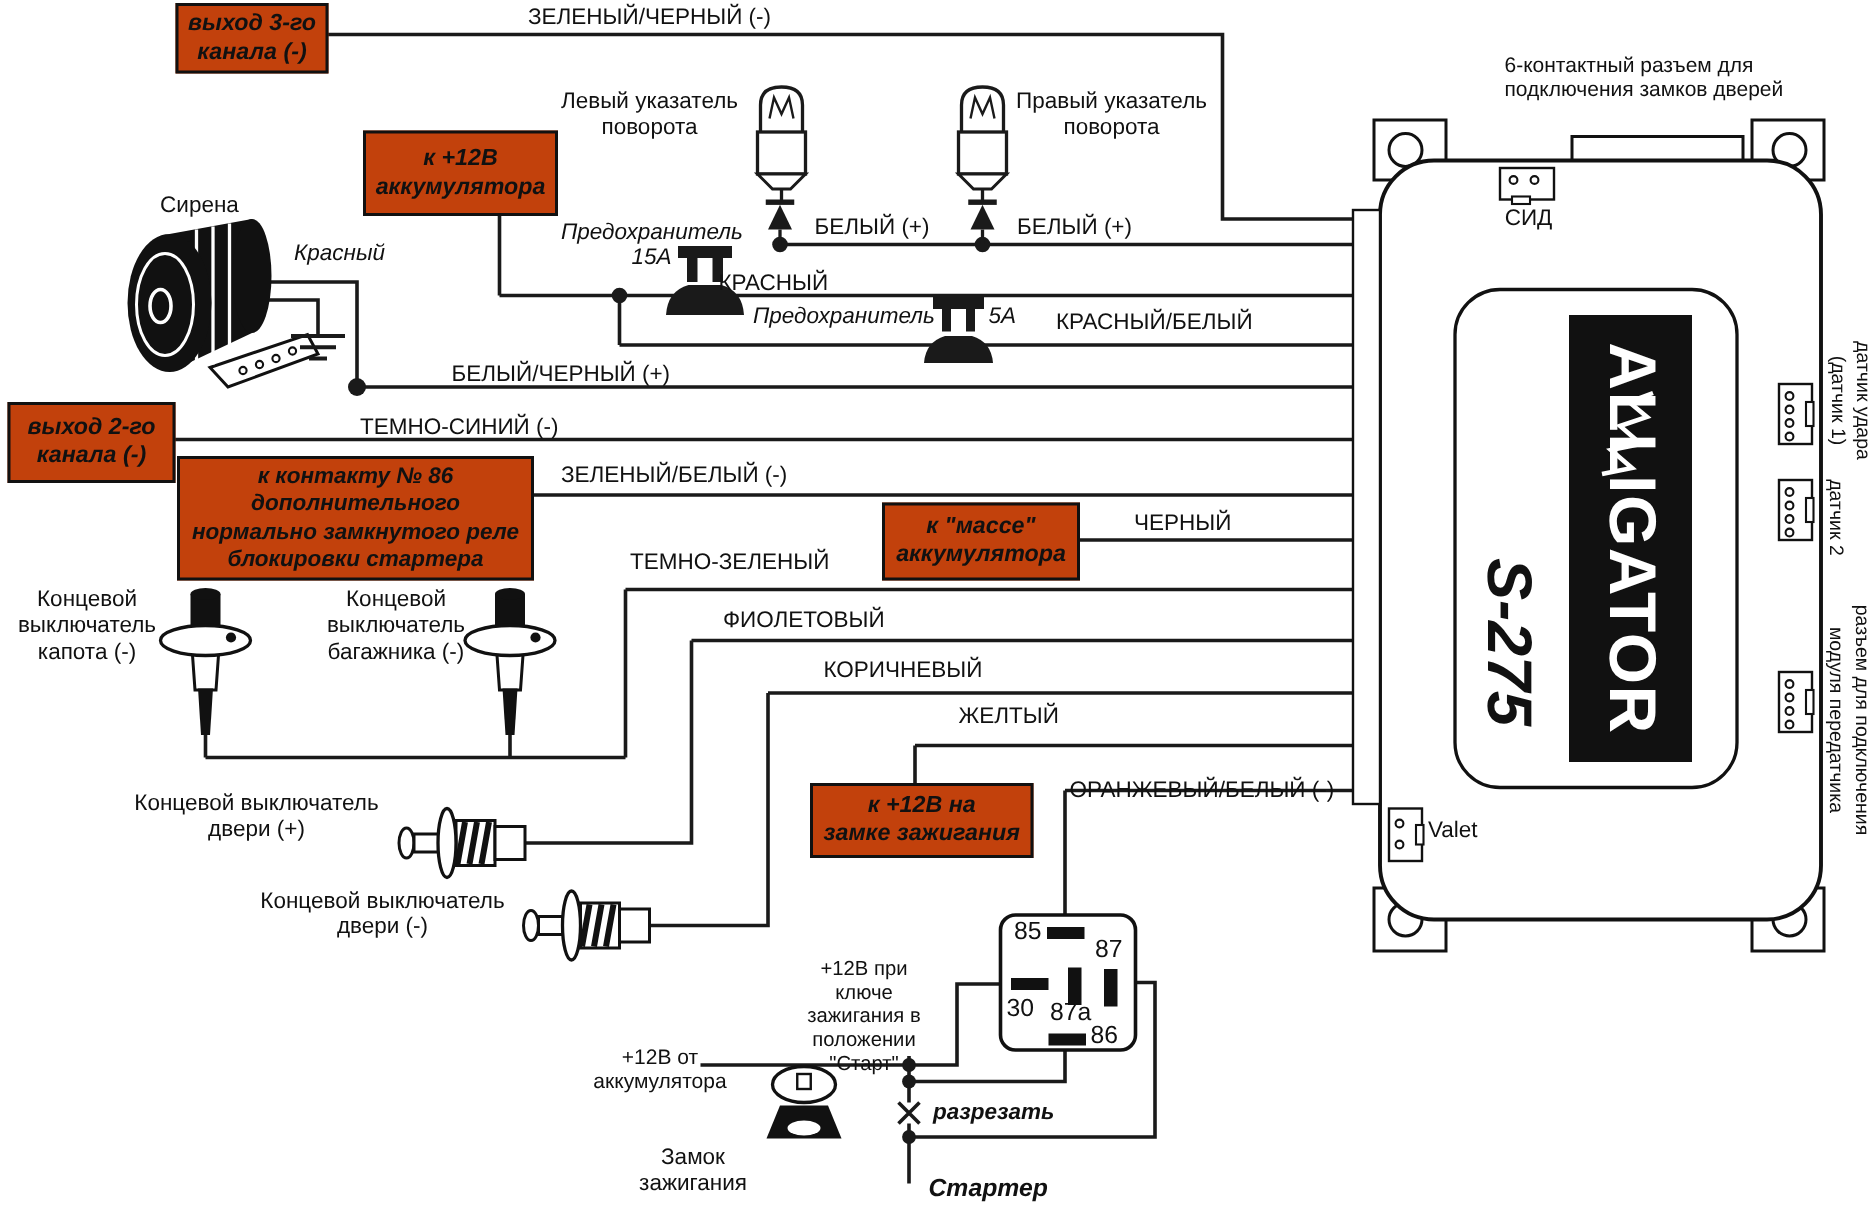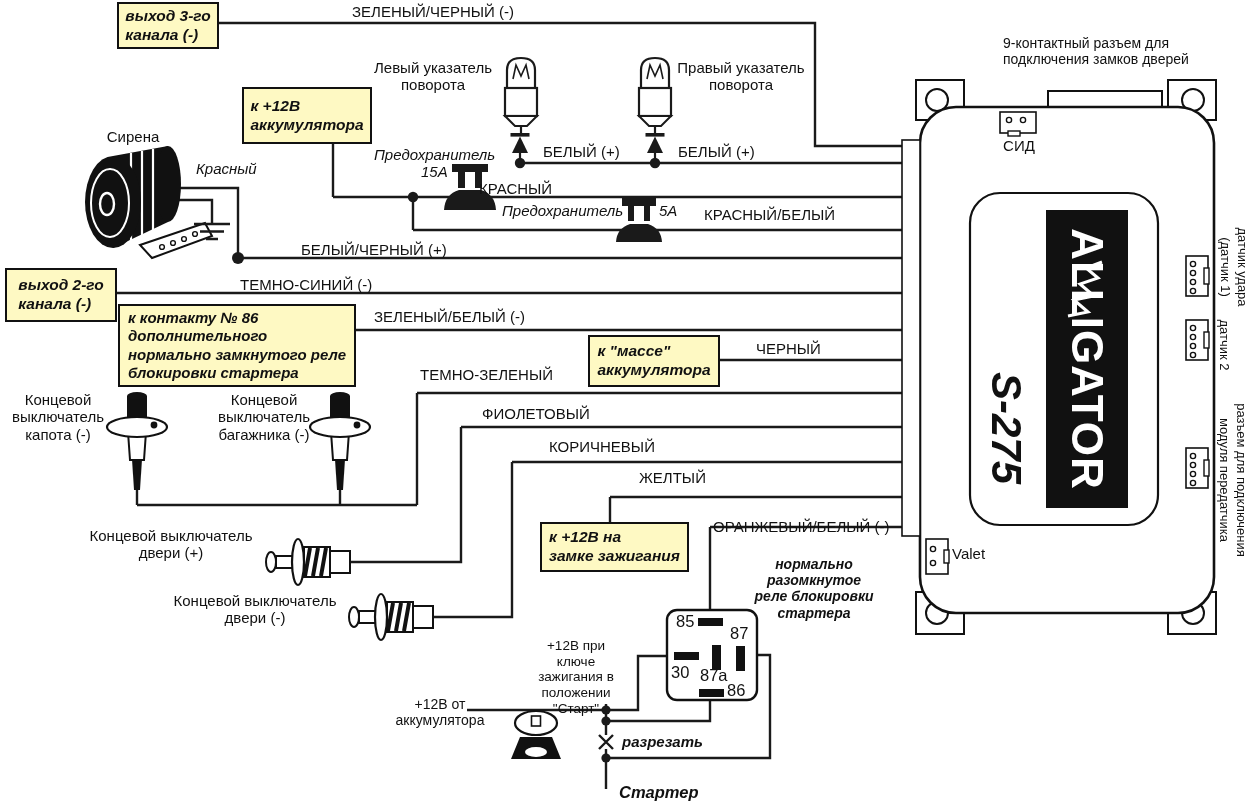--- a/index.html
+++ b/index.html
@@ -5,23 +5,23 @@
   html,body{margin:0;padding:0;background:#ffffff;}
   #stage{position:relative;width:1250px;height:804px;background:#fff;overflow:hidden;
          font-family:"Liberation Sans","DejaVu Sans",sans-serif;color:#111;}
   #art{position:absolute;left:0;top:0;z-index:1;}
   .lbl{position:absolute;z-index:3;font-size:15px;line-height:1.16;color:#111;
        white-space:pre-line;text-align:center;}
   .nowrap{white-space:nowrap;}
   .it{font-style:italic;}
   .boldit{font-style:italic;font-weight:bold;}
   .small{font-size:15px;}
-  .box{position:absolute;z-index:3;border:2.2px solid #111;background:#fef9c3;
+  .box{position:absolute;z-index:3;border:2.2px solid #111;background:#c2410c;
        font-weight:bold;font-style:italic;font-size:15.5px;line-height:1.22;
-       display:flex;align-items:center;justify-content:center;text-align:left;
+       display:flex;align-items:center;justify-content:center;text-align:center;
        white-space:pre-line;}
   .pin{position:absolute;z-index:3;font-size:16.5px;color:#111;white-space:nowrap;}
   .vrot{transform:rotate(90deg);}
   .rlab{position:absolute;z-index:3;font-size:13px;line-height:1.3;color:#111;
         white-space:pre-line;text-align:center;}
   #brand{position:absolute;z-index:4;width:290px;height:80px;left:942px;top:319px;
          display:flex;align-items:center;justify-content:center;
          font-weight:bold;font-size:44px;letter-spacing:1px;color:#fff;}
   #model{position:absolute;z-index:4;width:160px;height:52px;left:926px;top:402px;
          display:flex;align-items:center;justify-content:center;
@@ -269,39 +269,38 @@
 выключатель
 капота (-)</div>
 <div class="lbl" style="left:210px;top:391px;width:108px;">Концевой
 выключатель
 багажника (-)</div>
 <div class="lbl" style="left:80px;top:527px;width:182px;">Концевой выключатель
 двери (+)</div>
 <div class="lbl" style="left:164px;top:592px;width:182px;">Концевой выключатель
 двери (-)</div>
 
-<div class="lbl boldit" style="left:727px;top:556px;width:174px;font-size:14px;">нормально разомкнутое
-реле блокировки
-стартера</div>
 <div class="pin" style="left:676px;top:612px;">85</div>
 <div class="pin" style="left:730px;top:624px;">87</div>
 <div class="pin" style="left:671px;top:663px;">30</div>
 <div class="pin" style="left:700px;top:666px;">87а</div>
 <div class="pin" style="left:727px;top:681px;">86</div>
 
 <div class="lbl" style="left:526px;top:638px;width:100px;font-size:13.5px;">+12В при ключе
 зажигания в
 положении
 "Старт"</div>
 <div class="lbl" style="left:392px;top:696px;width:96px;font-size:14px;">+12В от
 аккумулятора</div>
+<div class="lbl" style="left:400px;top:763px;width:124px;">Замок
+зажигания</div>
 <div class="lbl boldit nowrap" style="left:622px;top:733px;">разрезать</div>
 <div class="lbl boldit nowrap" style="left:619px;top:783px;font-size:16.5px;">Стартер</div>
 
-<div class="lbl" style="left:1003px;top:35px;width:210px;font-size:14px;text-align:left;">9-контактный разъем для
+<div class="lbl" style="left:1003px;top:35px;width:210px;font-size:14px;text-align:left;">6-контактный разъем для
 подключения замков дверей</div>
 <div class="lbl" style="left:996px;top:137px;width:46px;">СИД</div>
 <div class="lbl nowrap" style="left:952px;top:545px;text-align:left;">Valet</div>
 <div id="brand" class="vrot">ALLIGATOR</div>
 <div id="model" class="vrot">S-275</div>
 <div class="rlab vrot" style="left:1187px;top:250px;width:92px;height:34px;">датчик удара
 (датчик 1)</div>
 <div class="rlab vrot" style="left:1193px;top:337px;width:62px;height:16px;">датчик 2</div>
 <div class="rlab vrot" style="left:1151px;top:463px;width:162px;height:34px;">разъем для подключения
 модуля передатчика</div>

